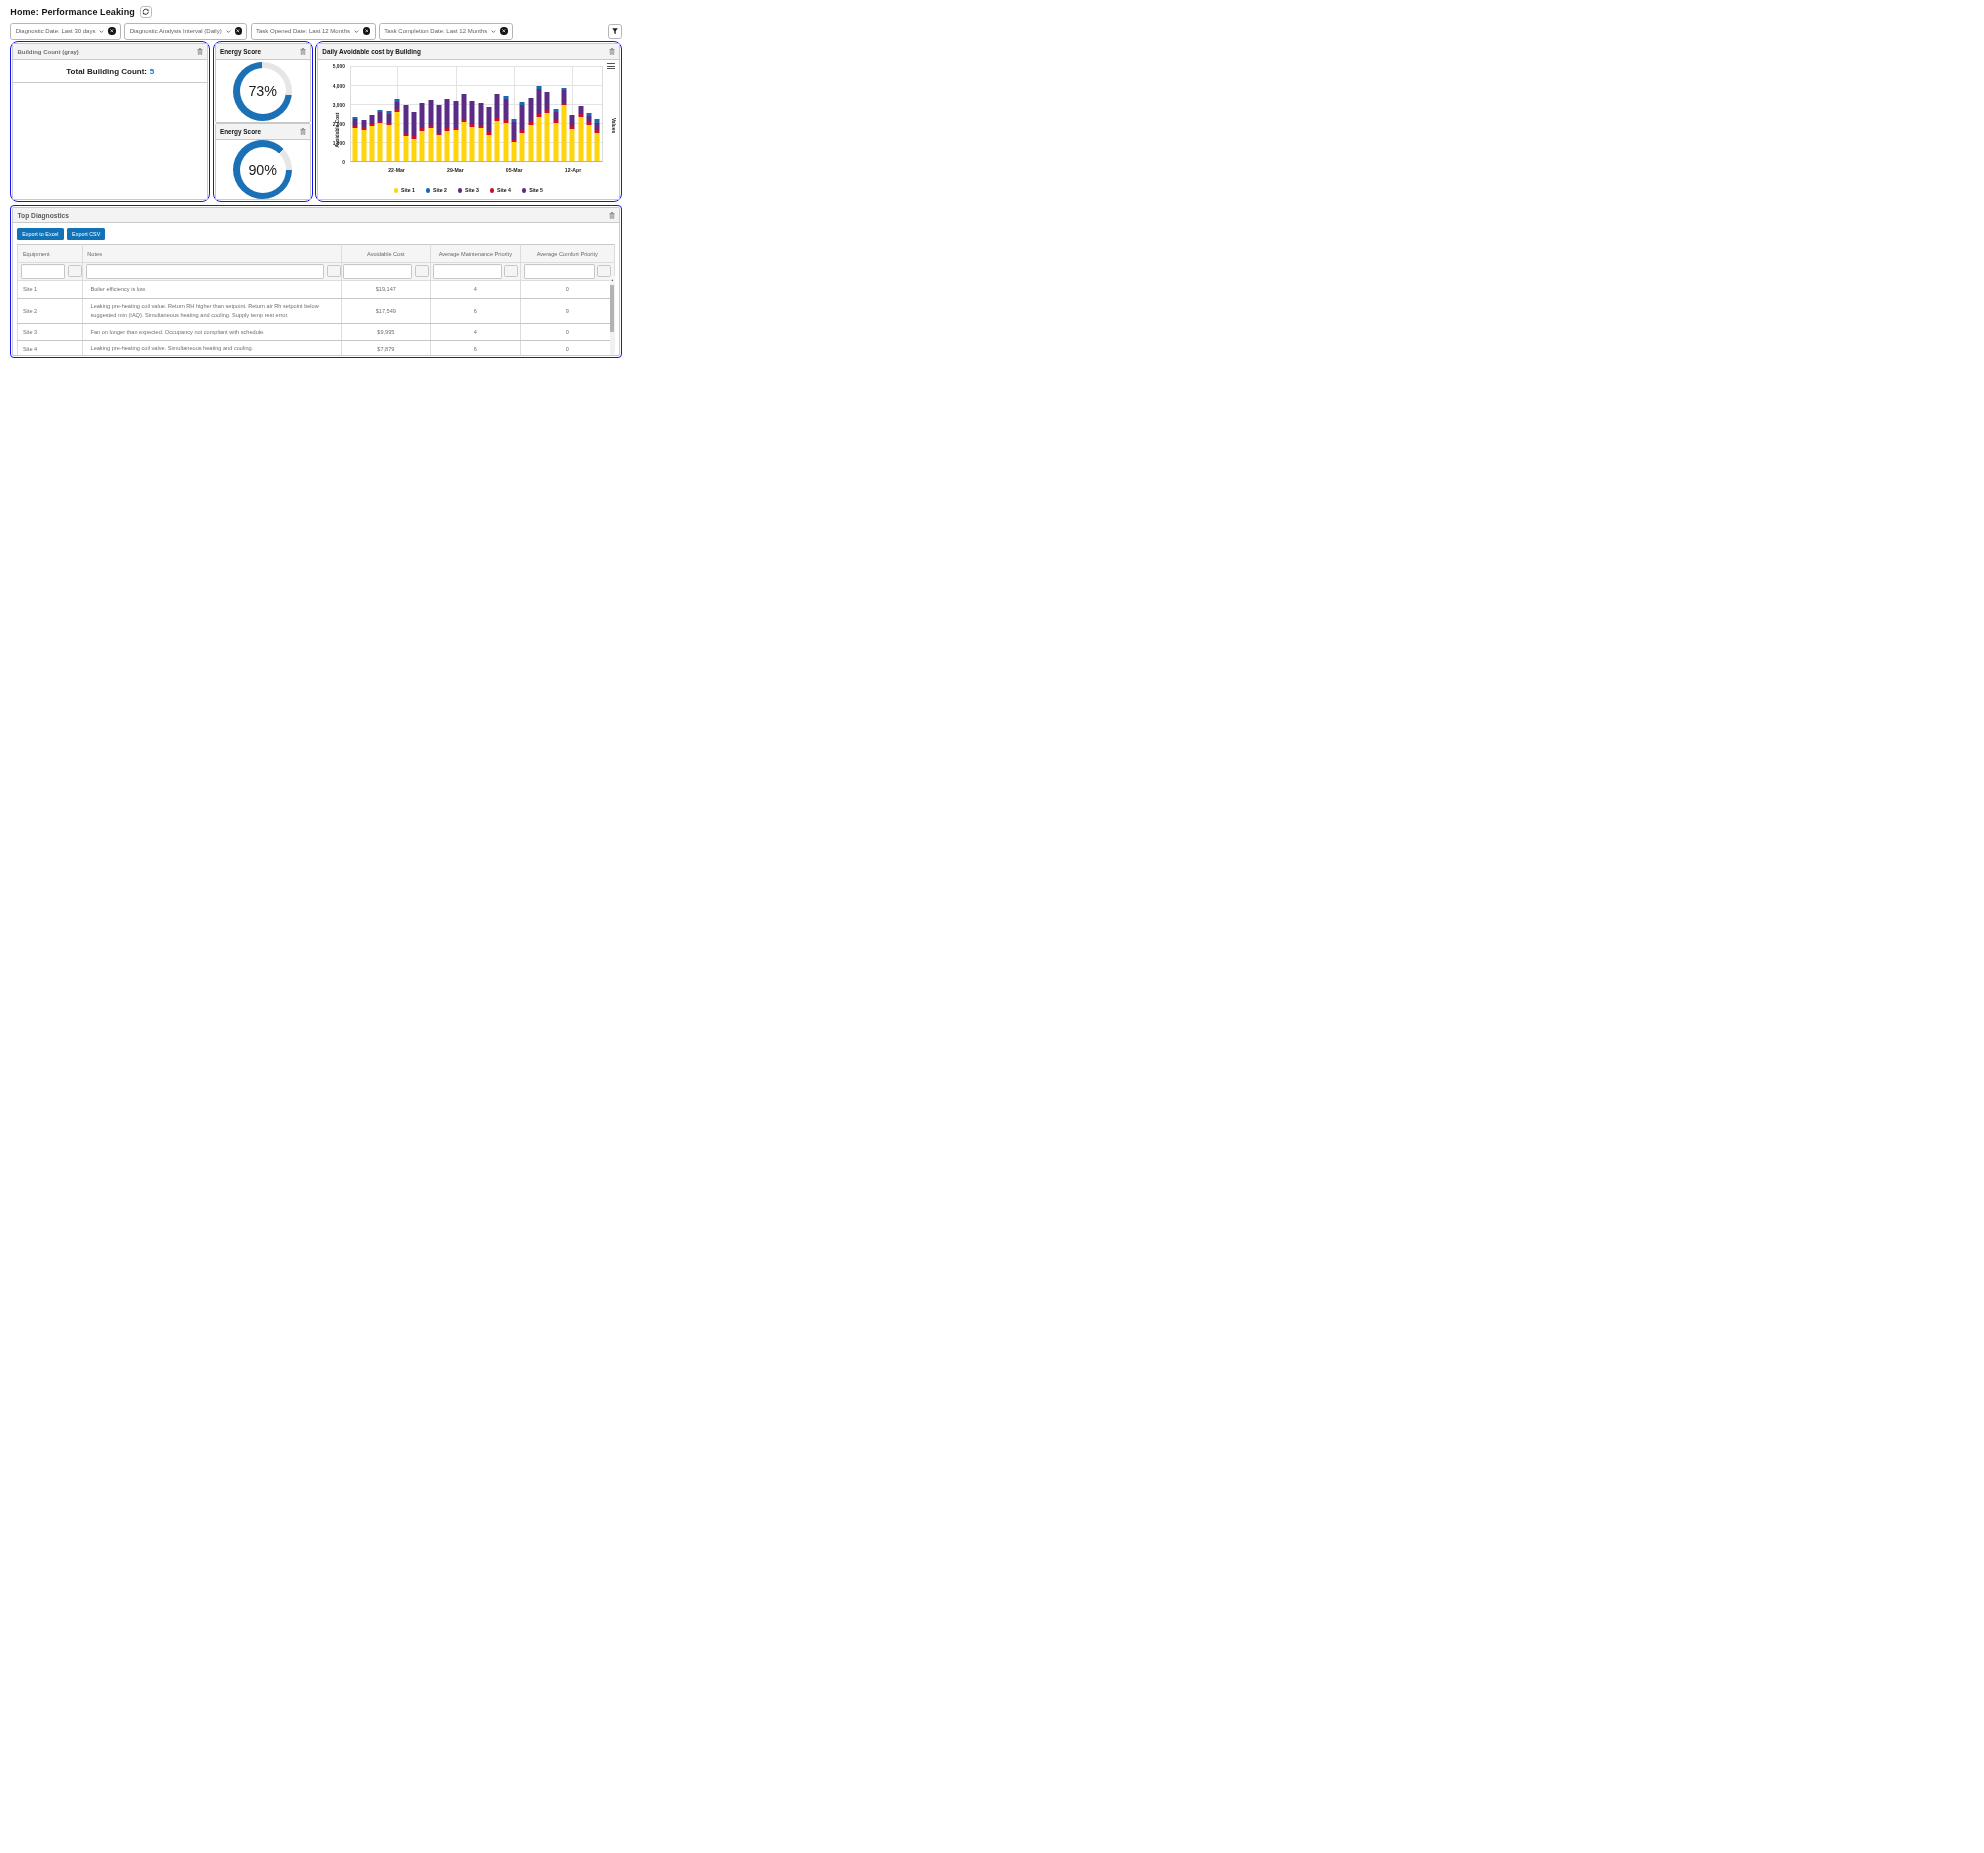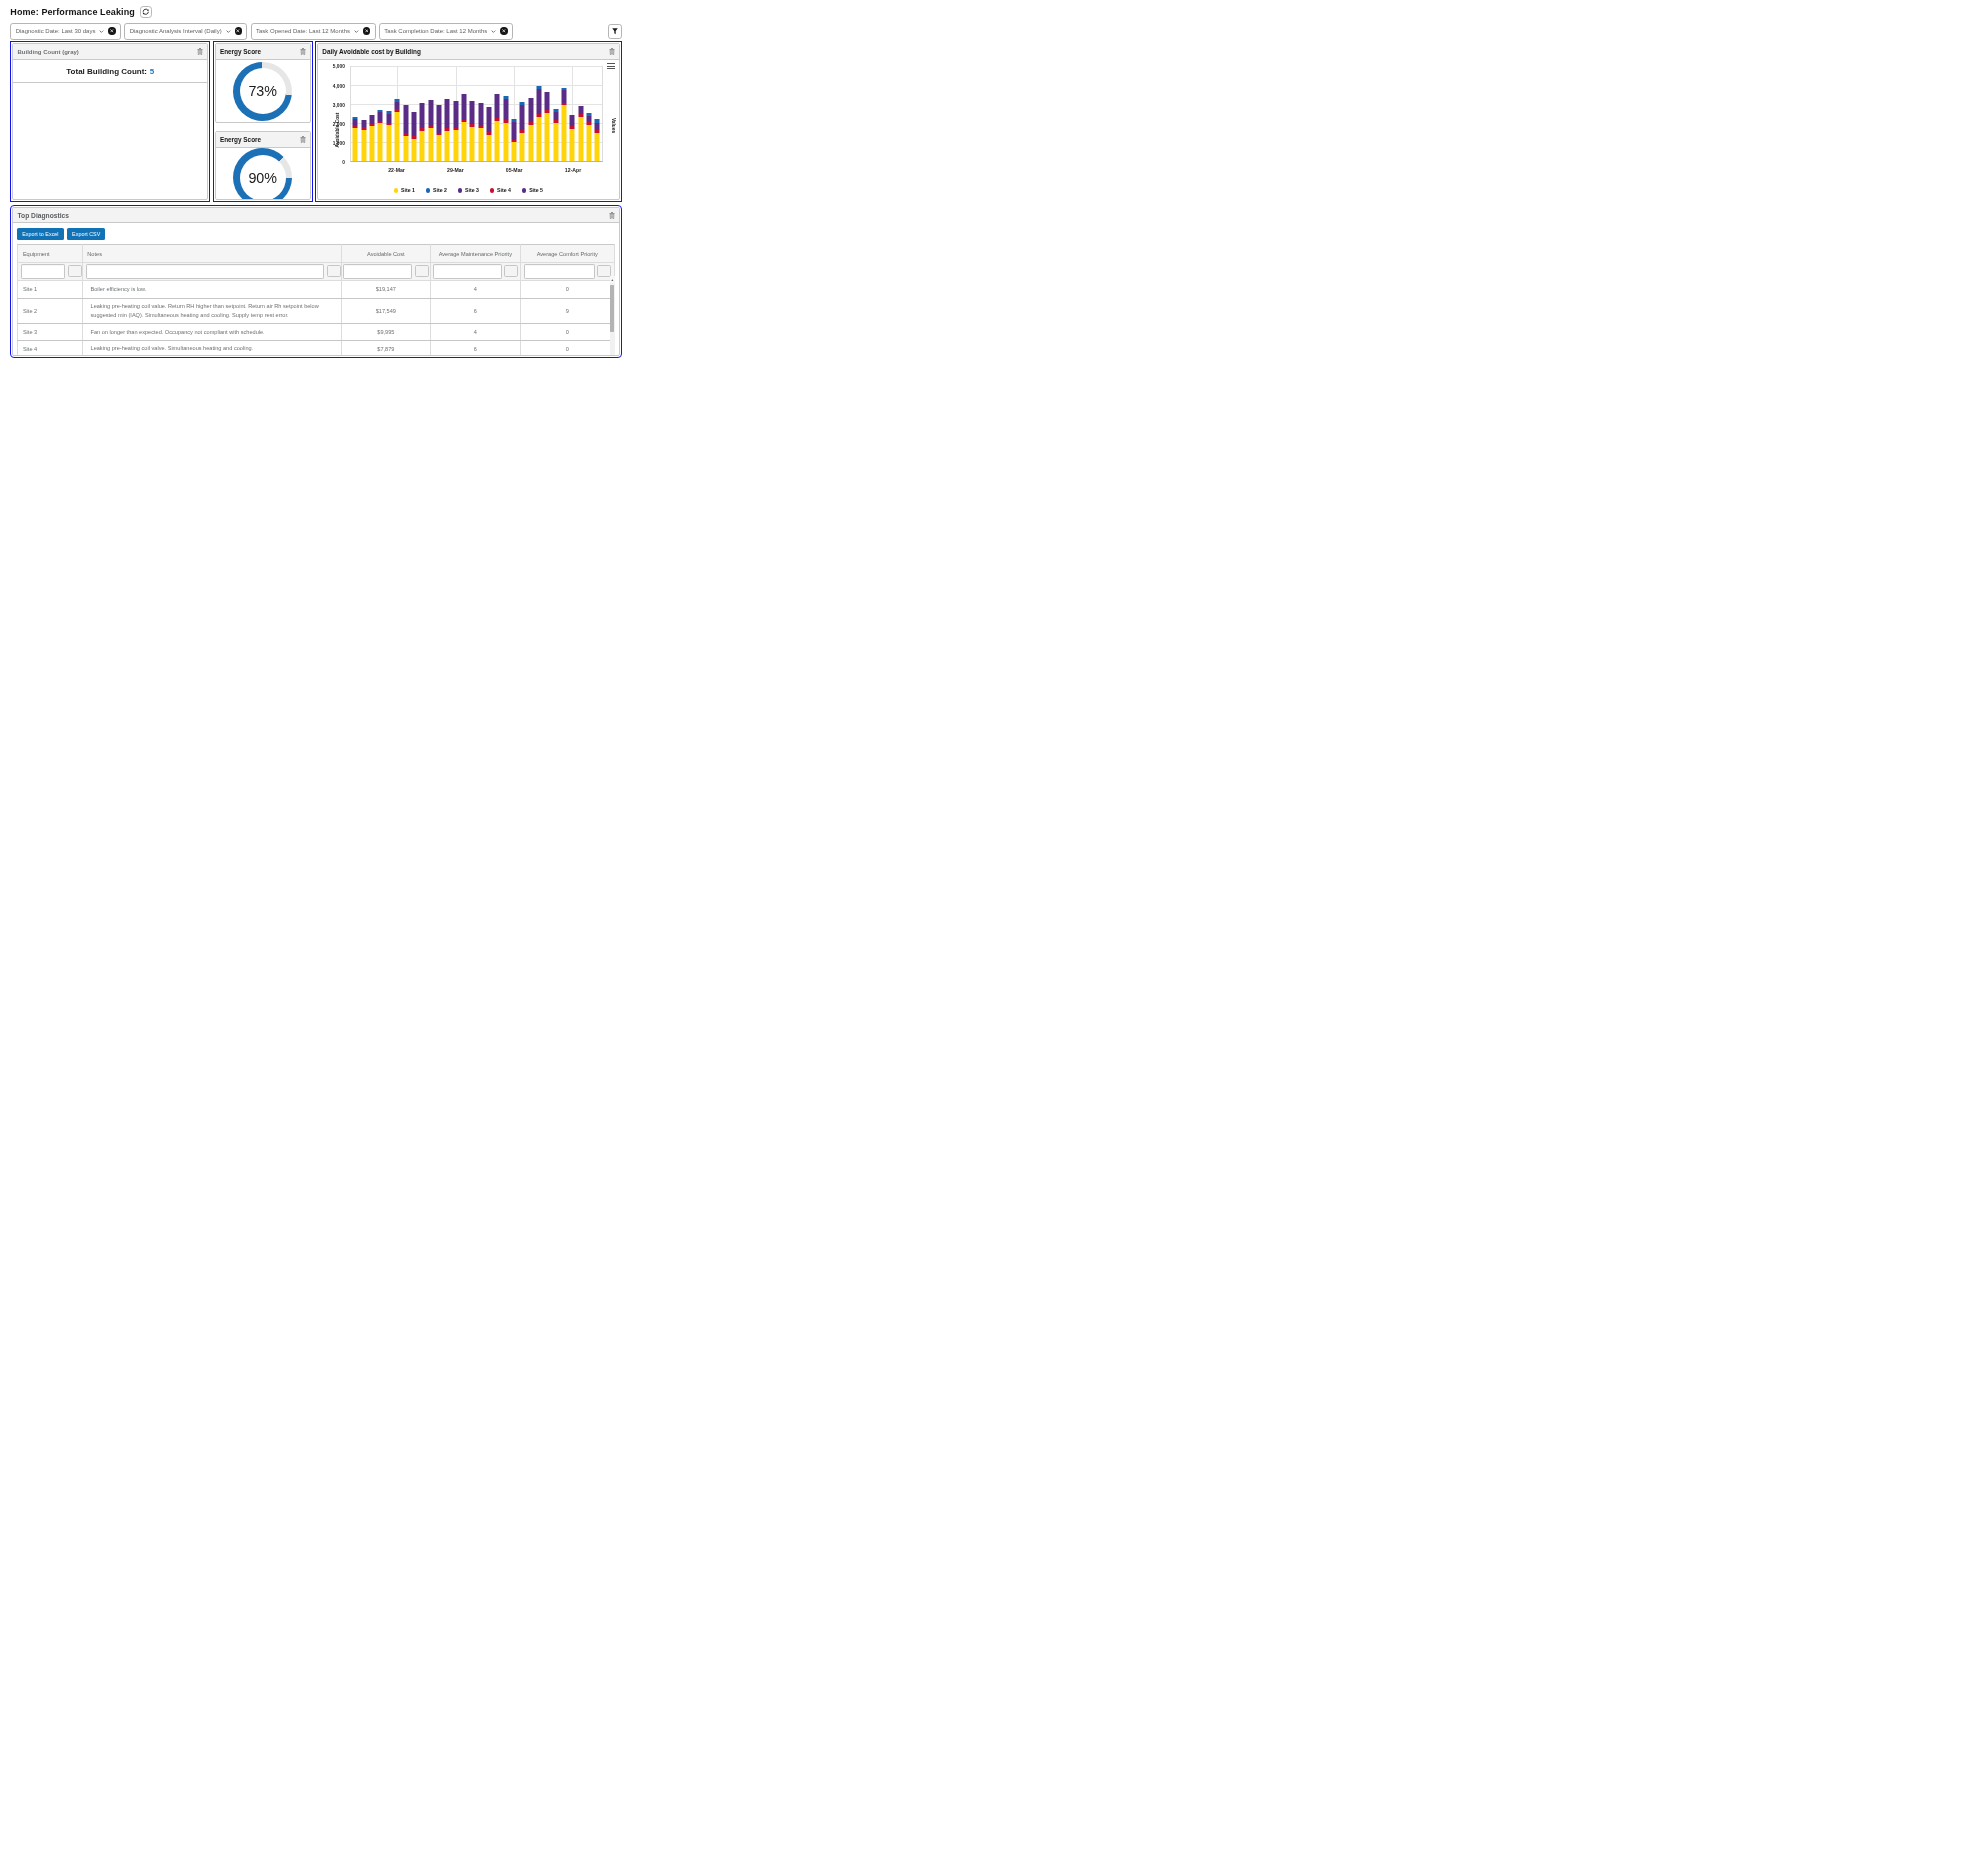--- a/index.html
+++ b/index.html
@@ -15,23 +15,23 @@
   .pillbar{display:flex;align-items:center;gap:3.2px;margin:3.2px 10.3px 0 10.3px;height:16px;}
   .pill{height:15px;border:0.6px solid #b5b5b5;border-radius:2.8px;background:#fff;display:flex;
     align-items:center;gap:4px;padding:0 4.4px;font-size:6px;color:#5f6466;white-space:nowrap;cursor:pointer;}
   .pill .chev{display:flex;align-items:center;}
   .pill .x{width:7.5px;height:7.5px;border-radius:50%;background:#151515;display:flex;align-items:center;justify-content:center;flex:0 0 auto;}
   .filter-sq{margin-left:auto;width:13.5px;height:15px;border:0.6px solid #b5b5b5;border-radius:2.8px;background:#fff;
     display:flex;align-items:center;justify-content:center;cursor:pointer;}
 
   
   .zones{display:flex;gap:2.4px;margin:2px 10.3px 0 10.3px;height:161px;}
-  .zone{border:1.2px solid #1414f0;border-radius:0;padding:1.2px;box-sizing:border-box;background:#fff;}
+  .zone{border:1.2px solid #1414f0;border-radius:8px;padding:1.2px;box-sizing:border-box;background:#fff;}
   .zone-a{width:200px;flex:0 0 auto;}
-  .zone-b{width:100px;flex:0 0 auto;display:flex;flex-direction:column;gap:8px;}
+  .zone-b{width:100px;flex:0 0 auto;display:flex;flex-direction:column;gap:0;}
   .zone-c{flex:1;}
   .zone-d{margin:2.8px 10.3px 0 10.3px;height:153px;border:1.2px solid #1414f0;border-radius:4px;padding:1.2px;box-sizing:border-box;overflow:hidden;}
 
   .panel{background:#fff;border:0.6px solid #c9c9c9;border-radius:2px;height:100%;box-sizing:border-box;
     display:flex;flex-direction:column;overflow:hidden;}
   .panel-header{background:#f3f3f3;border-bottom:0.6px solid #c9c9c9;min-height:14.7px;display:flex;
     align-items:center;justify-content:space-between;padding:0 4px;flex:0 0 auto;}
   .ph-gray{font-size:6px;font-weight:bold;color:#6d7275;}
   .ph-dark{font-size:6.4px;font-weight:bold;color:#141414;}
   .trash{cursor:pointer;display:flex;align-items:center;}

